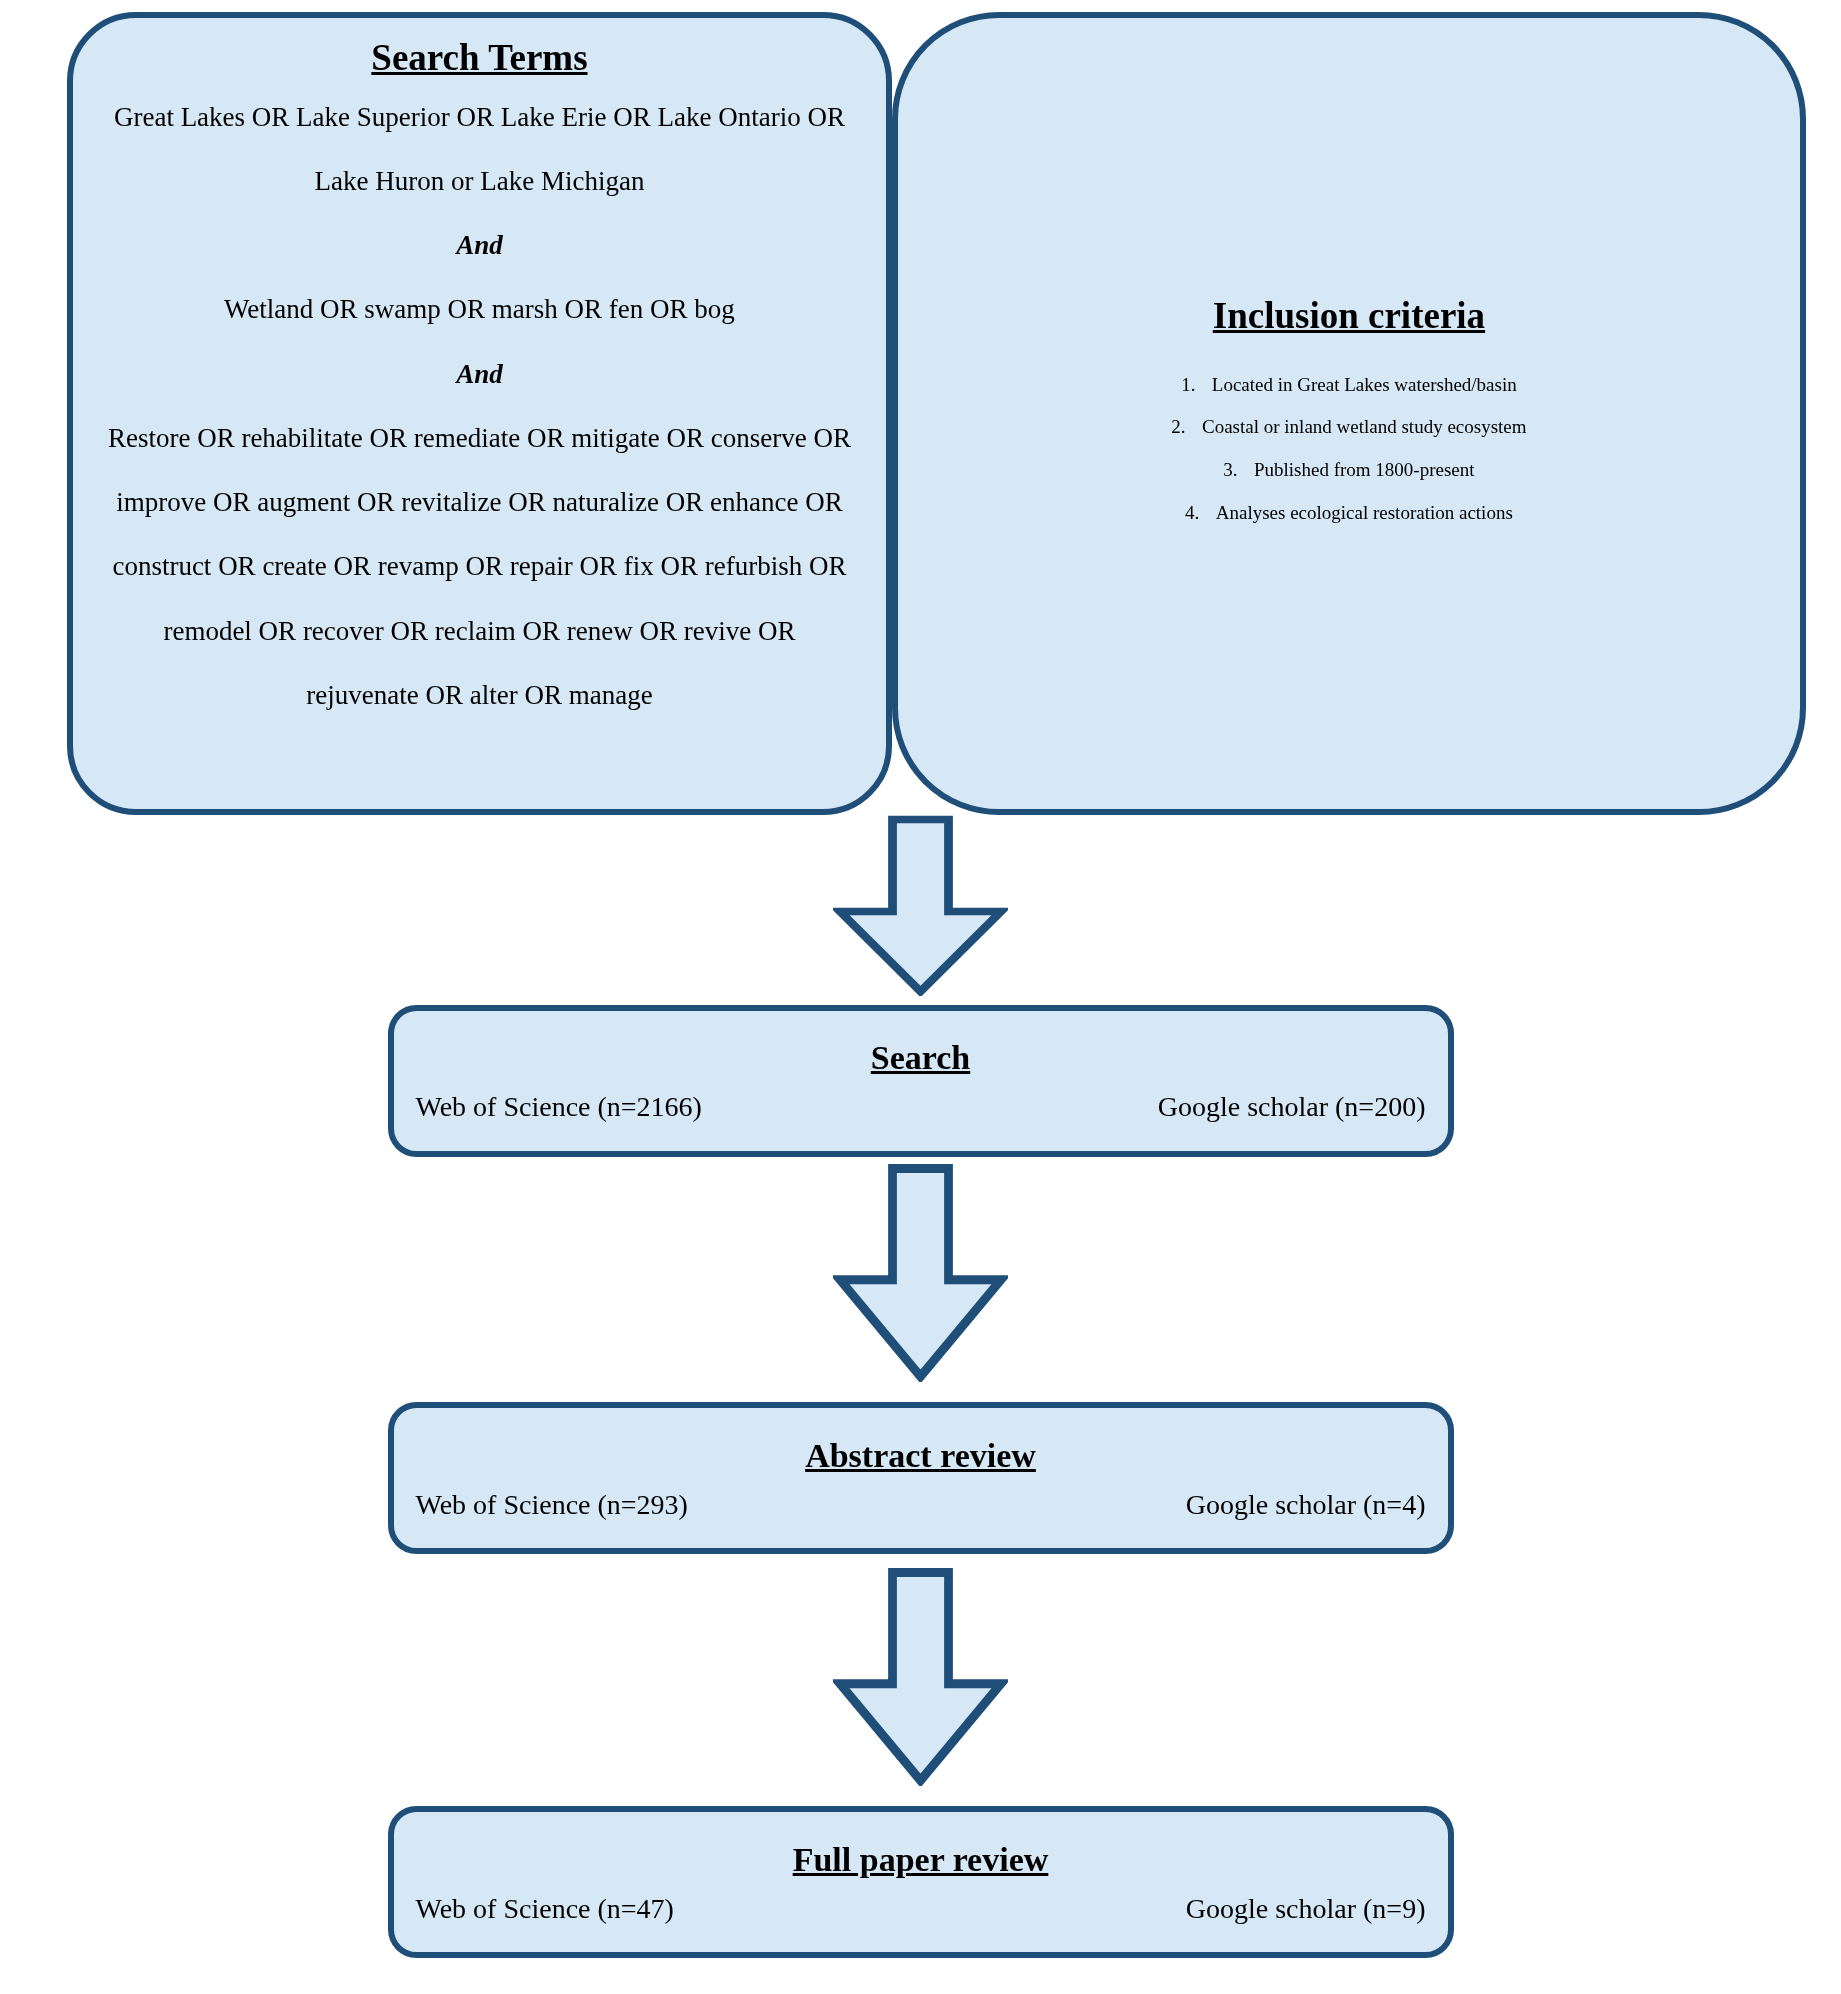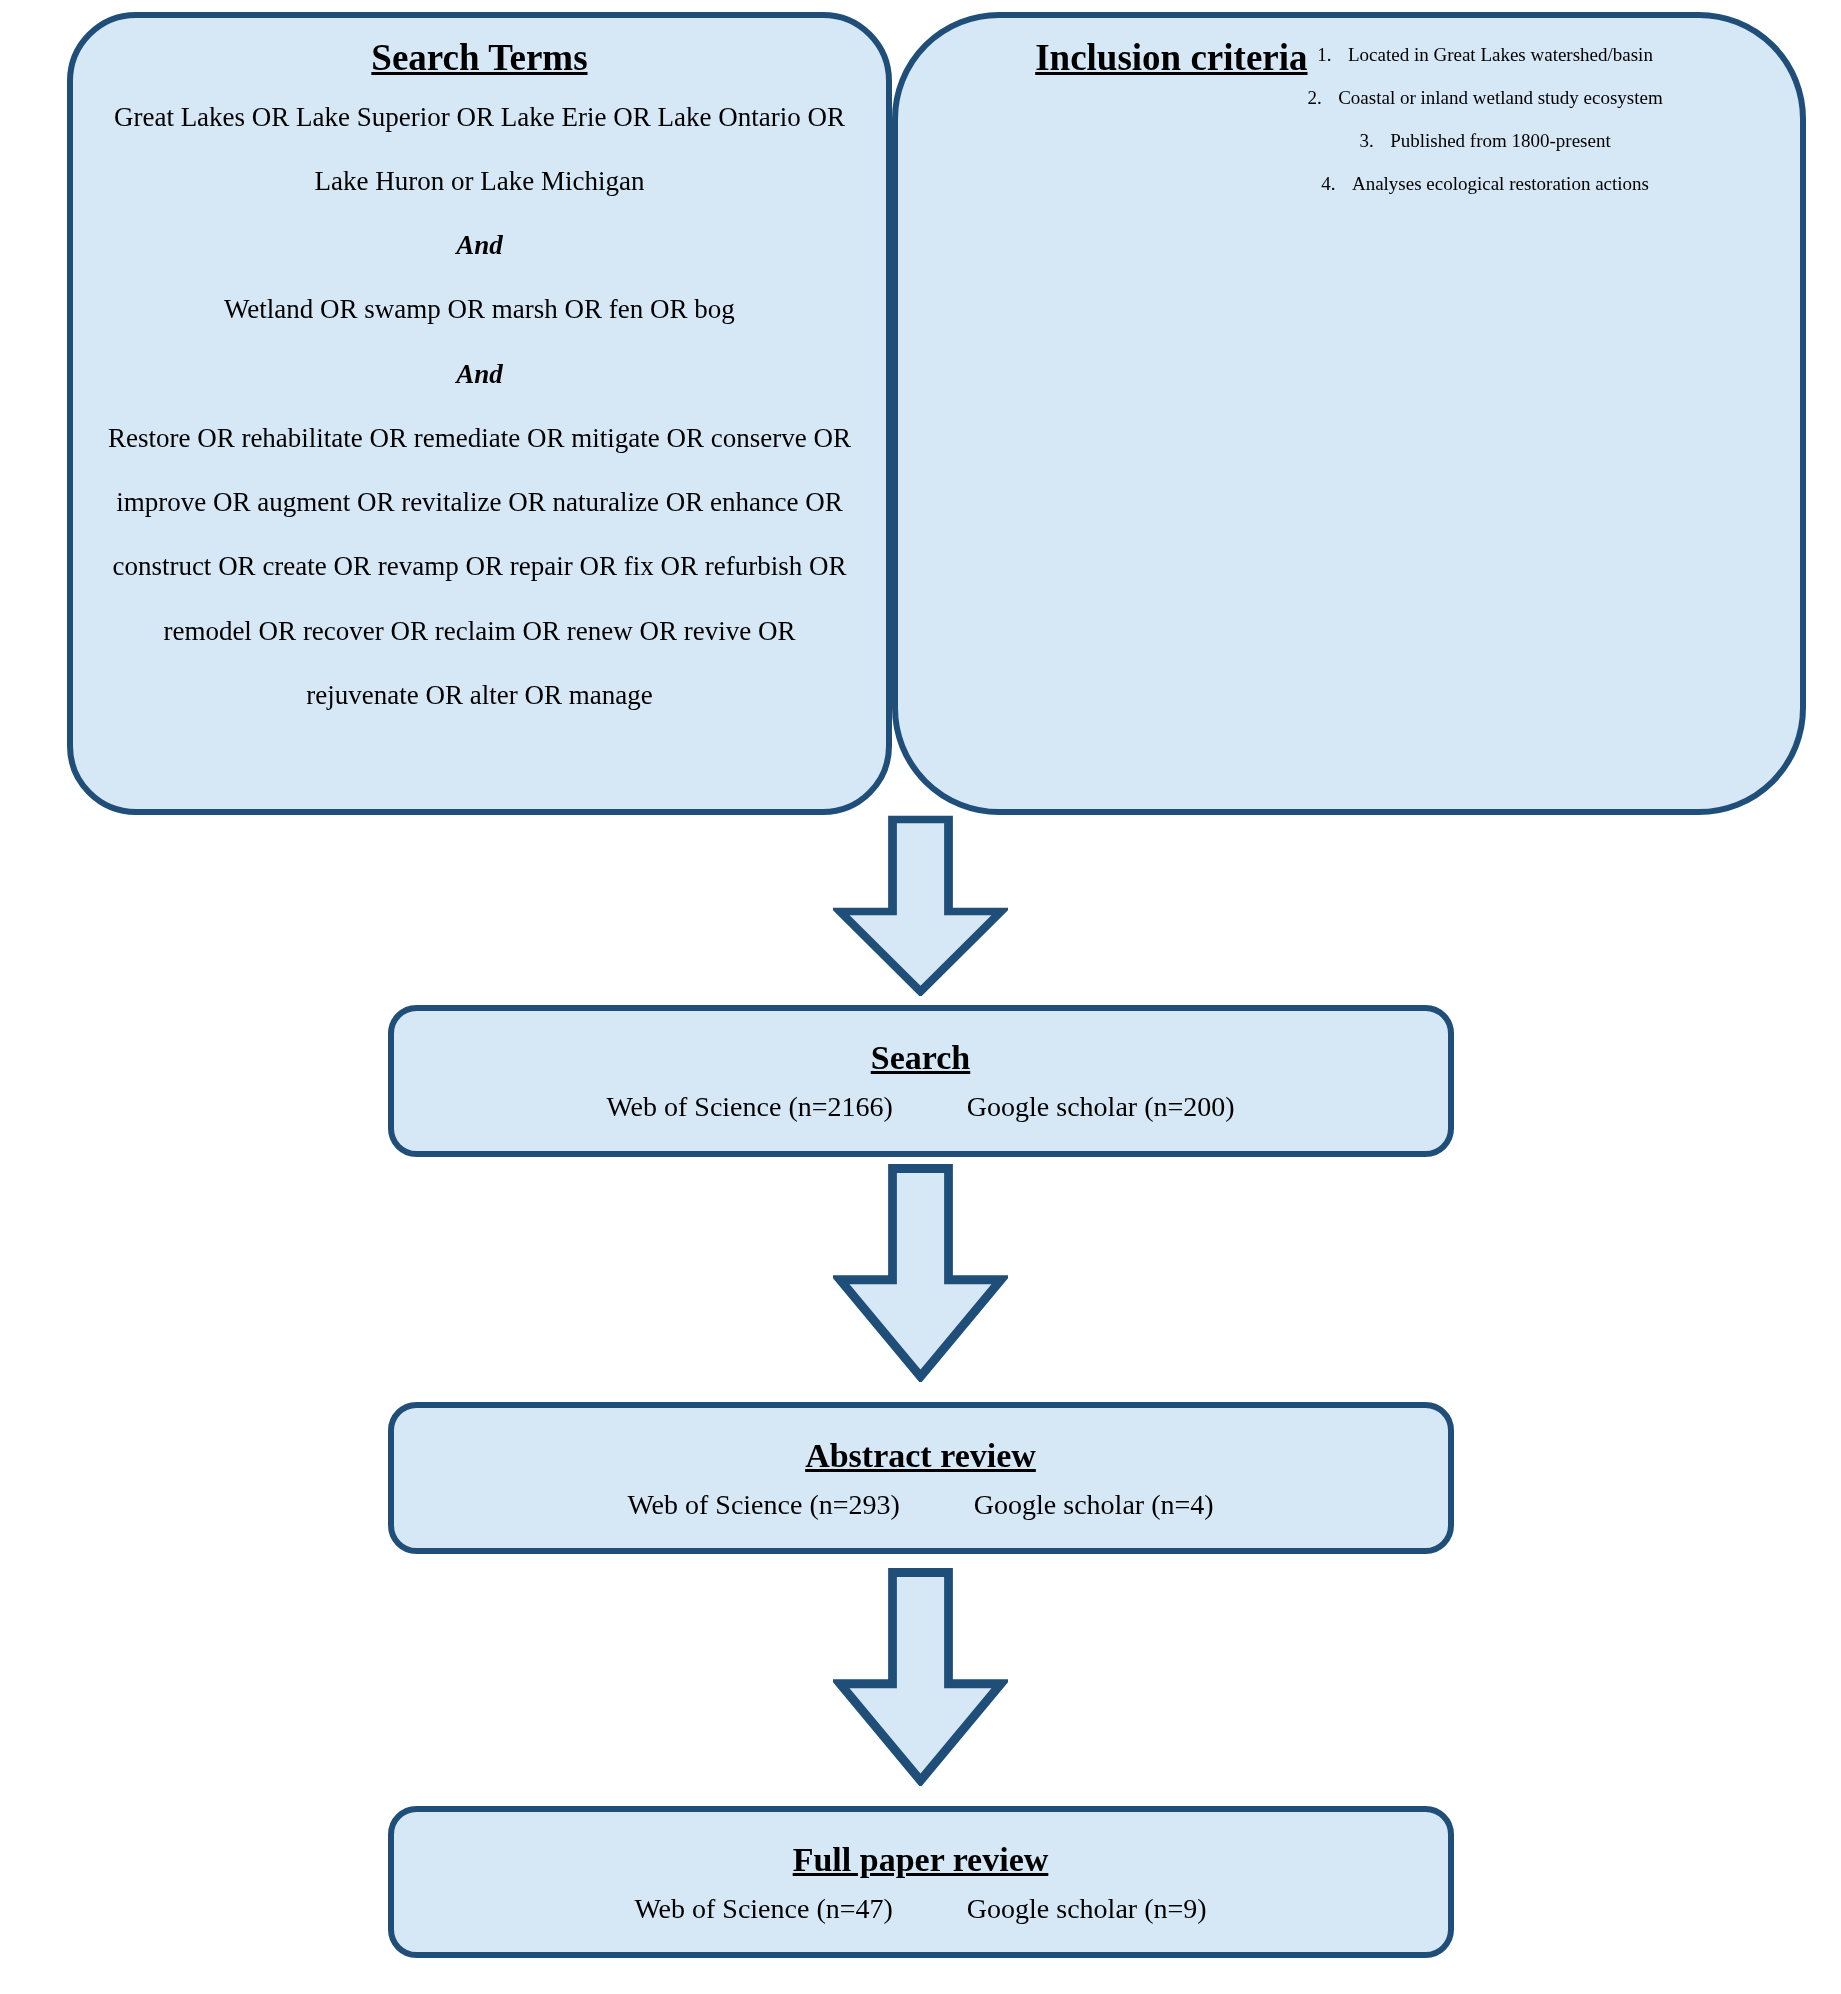--- a/index.html
+++ b/index.html
@@ -37,21 +37,21 @@
     border-radius: 69px;
     padding: 16.4px 32px;
     margin-left: 32px;
   }
   .criteria-box {
     width: 944px;
     height: 803px;
     border-radius: 107px;
     padding: 16.4px 38px;
     display: flex;
-    flex-direction: row;
+    flex-direction: column;
     justify-content: center;
   }
   .box-title {
     font-size: 37px;
     font-weight: bold;
     text-decoration: underline;
     text-align: center;
     line-height: 1.3;
   }
   .terms-text {
@@ -86,21 +86,21 @@
     font-size: 34px;
     font-weight: bold;
     text-decoration: underline;
     line-height: 1.35;
     margin-bottom: 6.6px;
   }
   .stage-line {
     font-size: 28px;
     line-height: 1.4;
     display: flex;
-    justify-content: center;
+    justify-content: space-between;
     gap: 74px;
   }
 </style>
 </head>
 <body>
 
 <div class="page">
 
   <div class="top-row">
 

